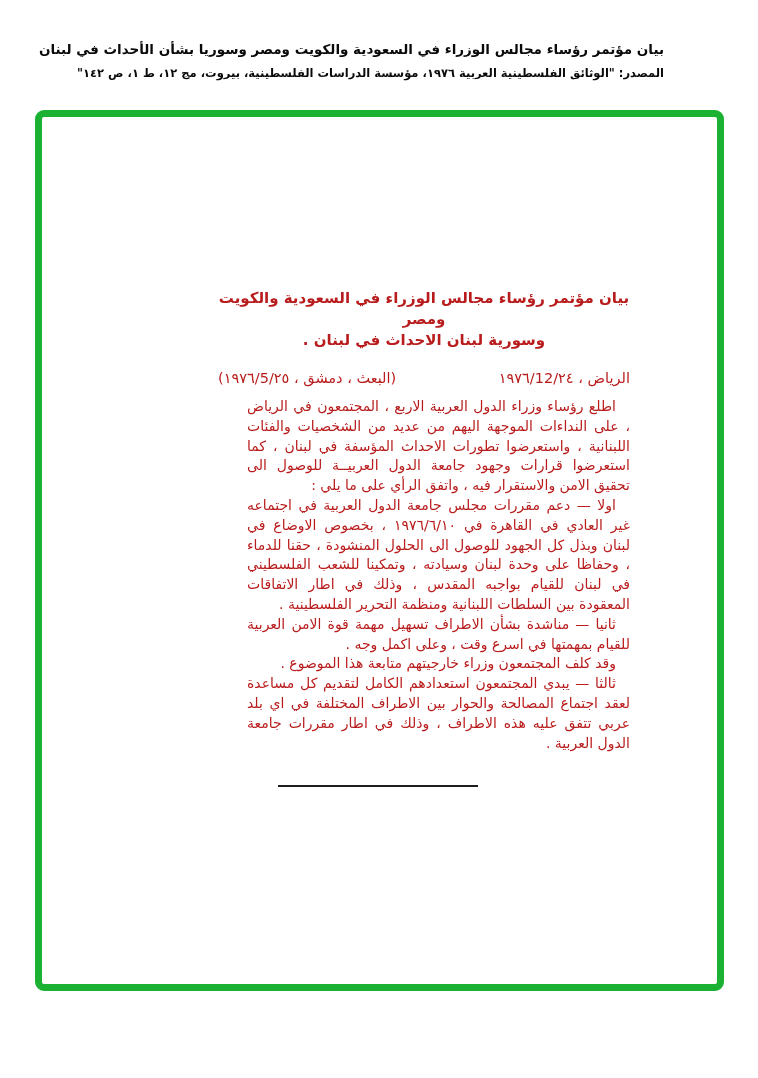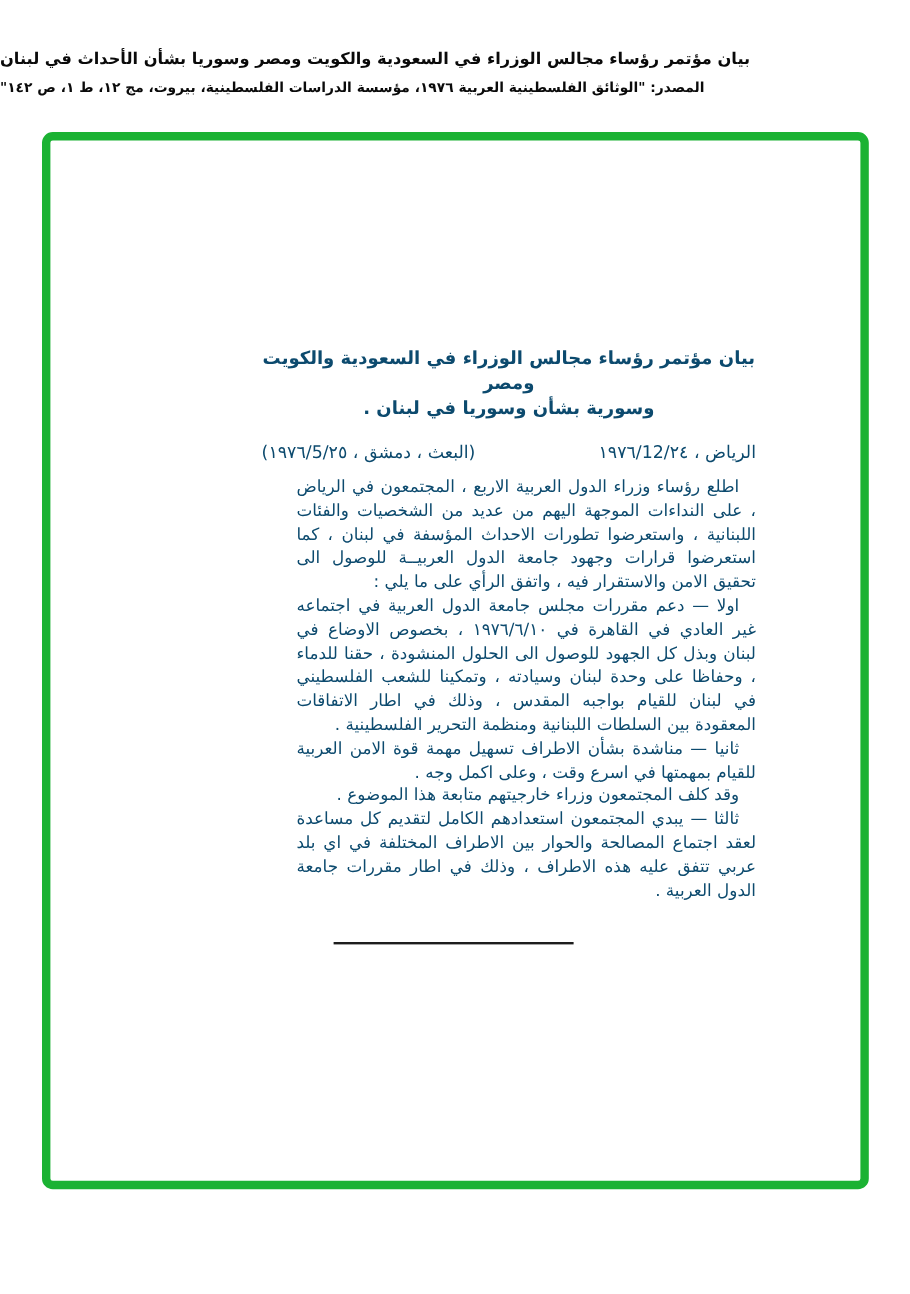--- a/index.html
+++ b/index.html
@@ -12,21 +12,21 @@
     font-family: "DejaVu Sans", sans-serif;
     color: #141414;
   }
 
   
   .top-header {
     position: absolute;
     top: 41px;
     left: 0;
     width: 664px;
-    text-align: left;
+    text-align: right;
     direction: rtl;
   }
   .top-header .h1 {
     font-size: 13.5px;
     font-weight: bold;
     letter-spacing: 0.2px;
     color: #0a0a0a;
   }
   .top-header .h2 {
     font-size: 11.5px;
@@ -48,21 +48,21 @@
     background: #ffffff;
   }
 
   
   .doc {
     position: absolute;
     top: 171px;
     right: 87px;
     width: 412px;
     direction: rtl;
-    color: #0c4a6e;
+    color: #b91c1c;
   }
   .doc-title {
     font-weight: bold;
     font-size: 15px;
     line-height: 21px;
     text-align: center;
   }
   .dateline {
     margin-top: 17px;
     display: flex;
@@ -93,21 +93,21 @@
 <div class="top-header">
   <div class="h1">بيان مؤتمر رؤساء مجالس الوزراء في السعودية والكويت ومصر وسوريا بشأن الأحداث في لبنان</div>
   <div class="h2">المصدر:  "الوثائق الفلسطينية العربية ١٩٧٦، مؤسسة الدراسات الفلسطينية، بيروت، مج ١٢، ط ١، ص ١٤٢"</div>
 </div>
 
 <div class="green-frame">
   <div class="doc">
 
     <div class="doc-title">
       <div>بيان مؤتمر رؤساء مجالس الوزراء في السعودية والكويت ومصر</div>
-      <div>وسورية بشأن وسوريا في لبنان .</div>
+      <div>وسورية لبنان الاحداث في لبنان .</div>
     </div>
 
     <div class="dateline">
       <span>الرياض ، ١٩٧٦/12/٢٤</span>
       <span>(البعث ، دمشق ، ١٩٧٦/5/٢٥)</span>
     </div>
 
     <div class="body-text">
       <p class="para">اطلع رؤساء وزراء الدول العربية الاربع ، المجتمعون في الرياض ، على النداءات الموجهة اليهم من عديد من الشخصيات والفئات اللبنانية ، واستعرضوا تطورات الاحداث المؤسفة في لبنان ، كما استعرضوا قرارات وجهود جامعة الدول العربيــة للوصول الى تحقيق الامن والاستقرار فيه ، واتفق الرأي على ما يلي :</p>
       <p class="para">اولا — دعم مقررات مجلس جامعة الدول العربية في اجتماعه غير العادي في القاهرة في ١٩٧٦/٦/١٠ ، بخصوص الاوضاع في لبنان وبذل كل الجهود للوصول الى الحلول المنشودة ، حقنا للدماء ، وحفاظا على وحدة لبنان وسيادته ، وتمكينا للشعب الفلسطيني في لبنان للقيام بواجبه المقدس ، وذلك في اطار الاتفاقات المعقودة بين السلطات اللبنانية ومنظمة التحرير الفلسطينية .</p>

